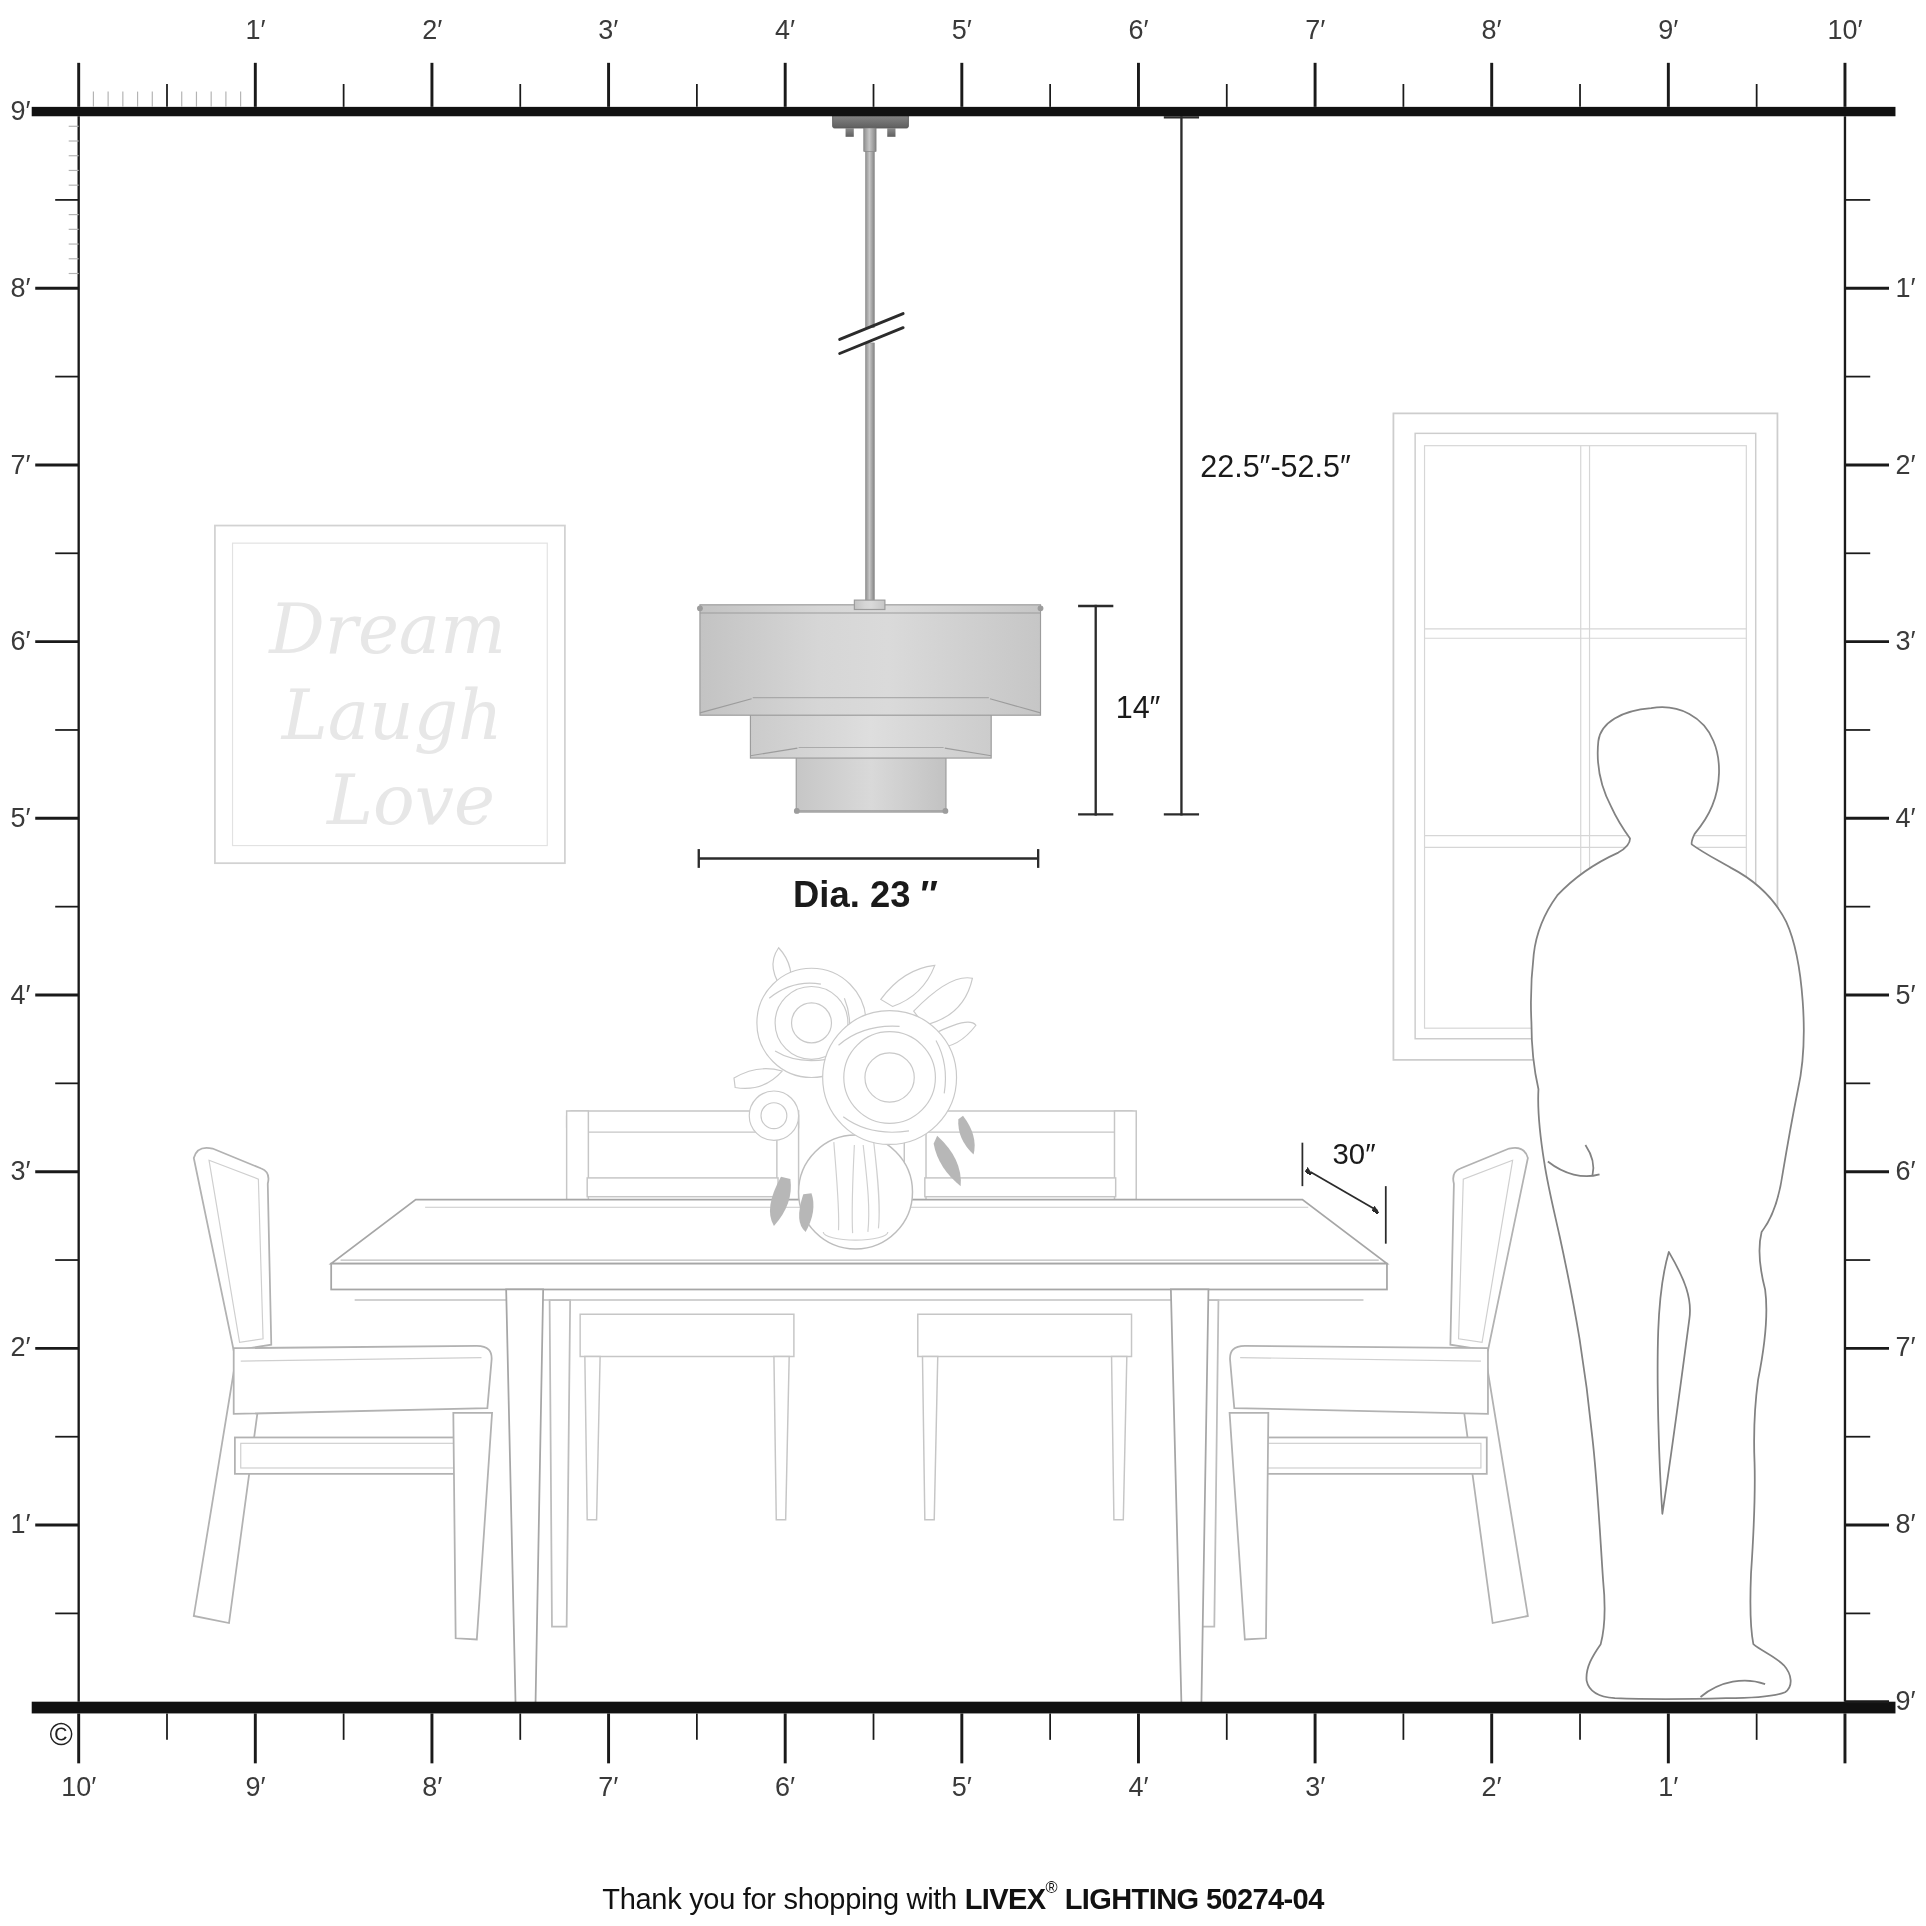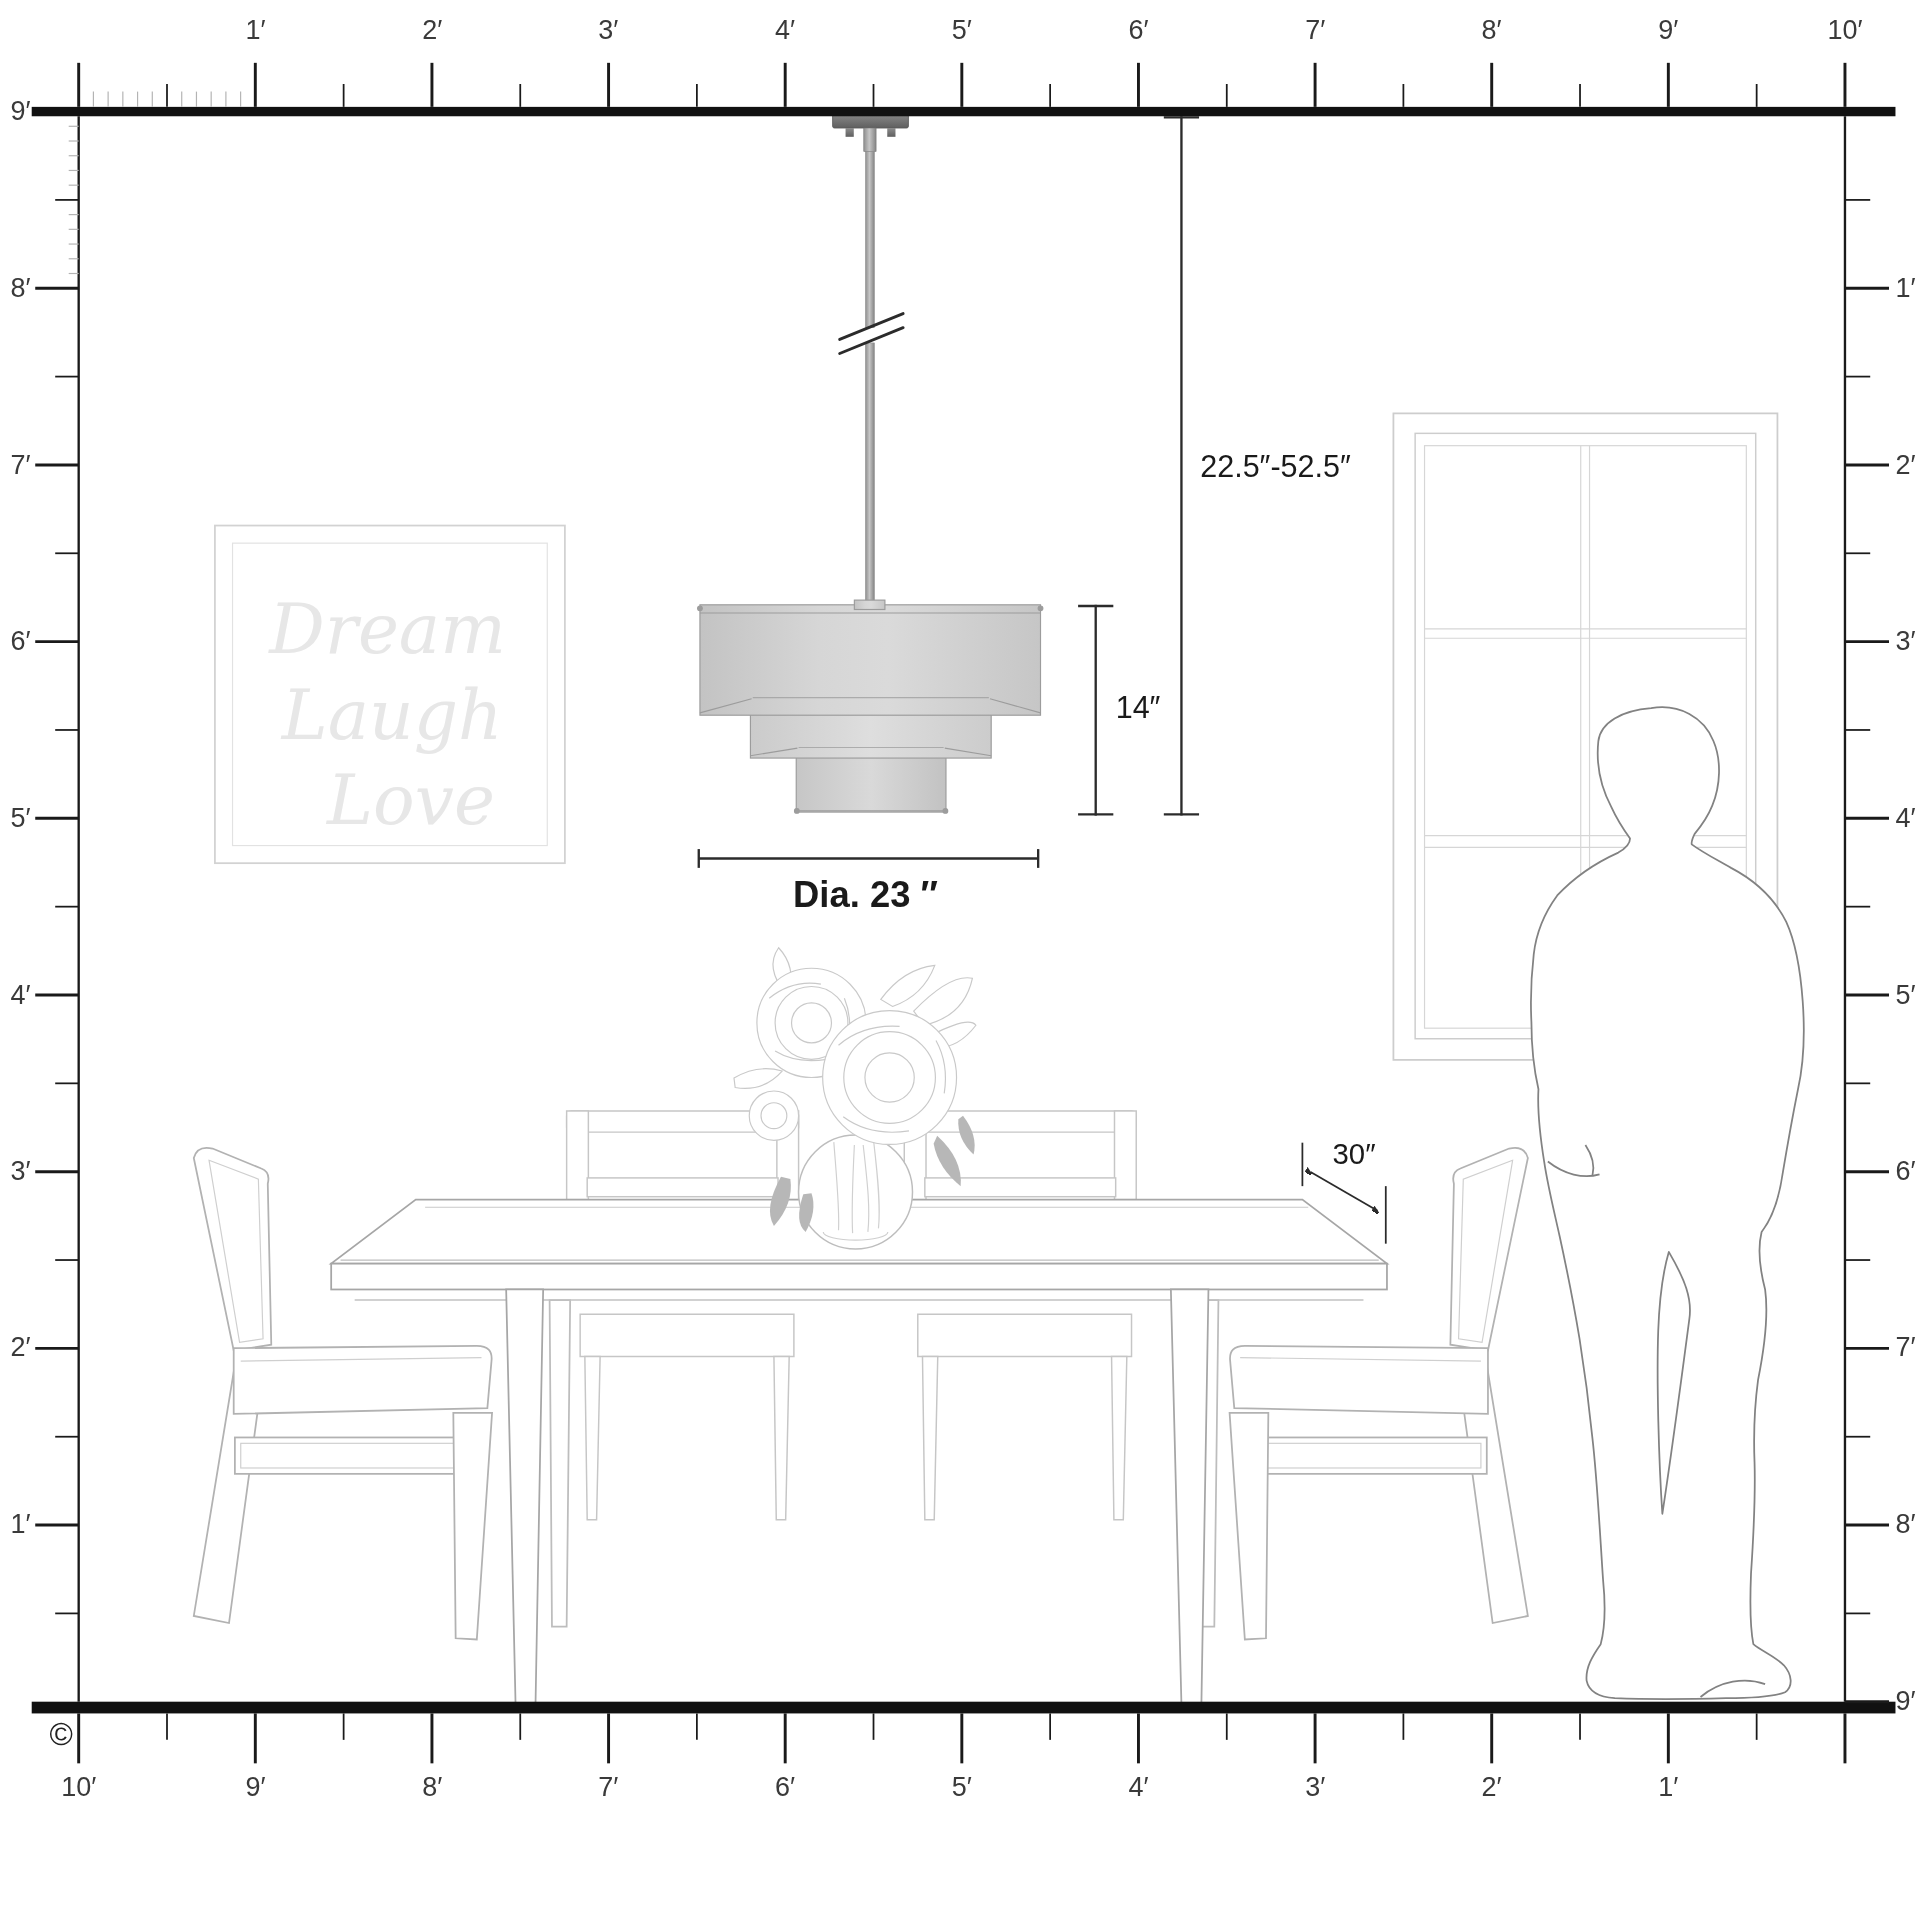--- a/index.html
+++ b/index.html
@@ -392,14 +392,17 @@
     <text class="ruler-label" x="3228" y="1709">5′</text>
     <text class="ruler-label" x="3228" y="2010">6′</text>
     <text class="ruler-label" x="3228" y="2310">7′</text>
     <text class="ruler-label" x="3228" y="2611">8′</text>
     <text class="ruler-label" x="3228" y="2912">9′</text>
   </g>
 
   <text class="copyright" x="104" y="2972" text-anchor="middle">©</text>
 </svg>
 
+<div id="caption">
+  <span>Thank you for shopping with </span><span class="bold">LIVEX</span><span class="reg">®</span><span class="bold"> LIGHTING 50274-04</span>
 </div>
+</div>
 
 
 </body></html>

